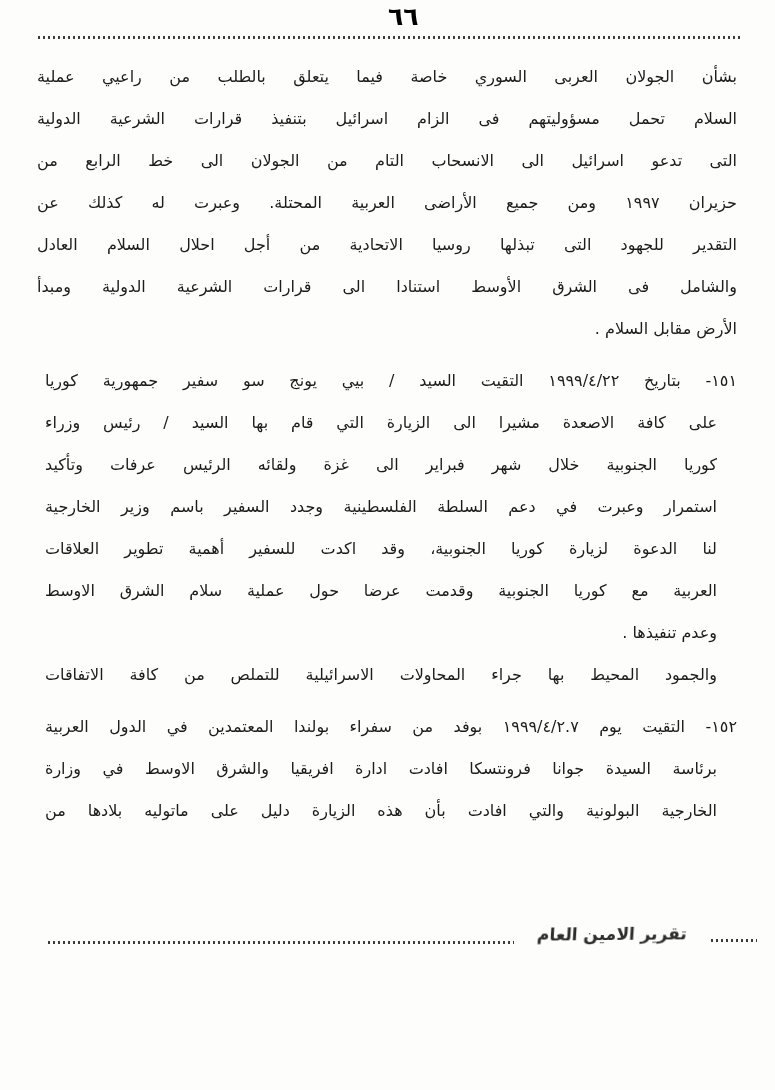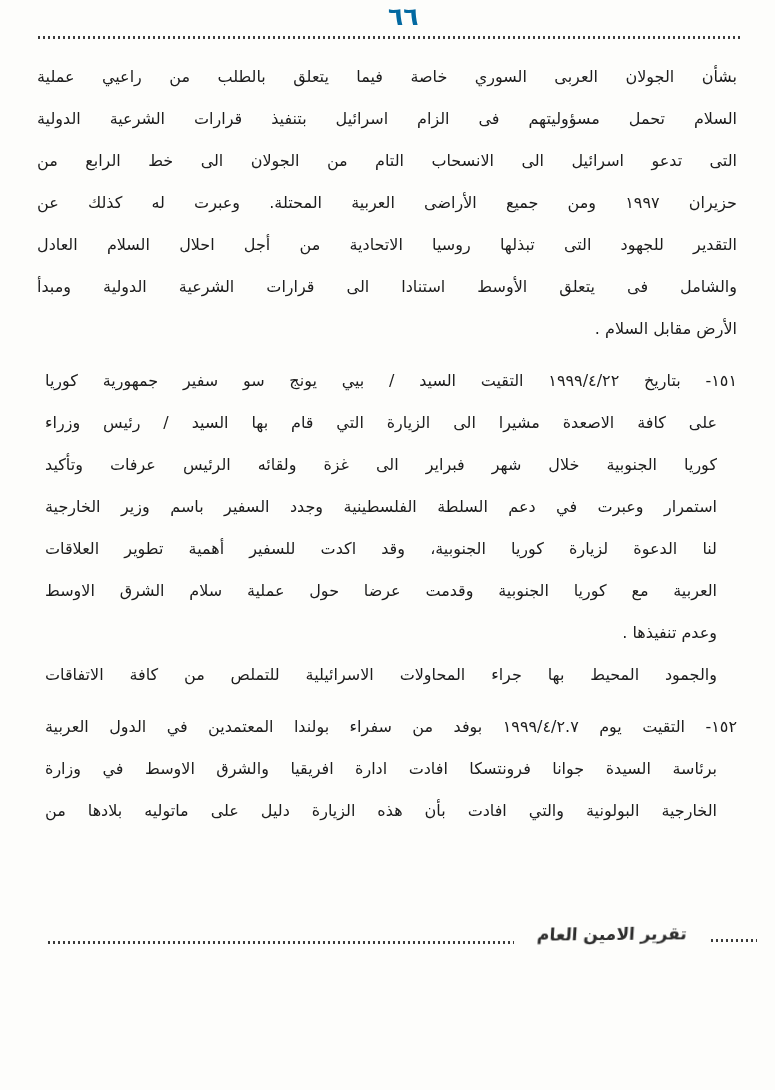--- a/index.html
+++ b/index.html
@@ -8,21 +8,21 @@
     width:775px;height:1090px;
     margin:0 auto;
     background:#fdfdfb;
     font-family:"DejaVu Sans", sans-serif;
     color:#1c1c1c;
     overflow:hidden;
   }
   .page-number{
     position:absolute;top:2px;left:388px;
     font-size:25px;font-weight:700;letter-spacing:7px;
-    color:#0369a1;
+    color:#000000;
   }
   .dotted-rule{
     position:absolute;height:3px;
     background-image:repeating-linear-gradient(90deg,#3b3b3b 0 2px, transparent 2px 5px);
   }
   .rule-top{left:38px;width:702px;top:36px;}
   .body-text{
     position:absolute;top:56px;right:38px;width:700px;
     direction:rtl;
     font-size:16px;
@@ -67,21 +67,21 @@
   <div class="dotted-rule rule-top"></div>
 
   <div class="body-text" dir="rtl">
 
     <div class="para">
       <div class="line">بشأن الجولان العربى السوري خاصة فيما يتعلق بالطلب  من راعيي عملية</div>
       <div class="line">السلام تحمل مسؤوليتهم فى الزام اسرائيل بتنفيذ قرارات الشرعية الدولية</div>
       <div class="line">التى تدعو  اسرائيل الى الانسحاب التام من الجولان الى خط الرابع من</div>
       <div class="line">حزيران ١٩٩٧ ومن جميع الأراضى العربية المحتلة. وعبرت له كذلك  عن</div>
       <div class="line">التقدير للجهود التى تبذلها روسيا الاتحادية من أجل احلال السلام العادل</div>
-      <div class="line">والشامل فى يتعلق الأوسط استنادا الى قرارات الشرعية الدولية ومبدأ</div>
+      <div class="line">والشامل فى الشرق الأوسط استنادا الى قرارات الشرعية الدولية ومبدأ</div>
       <div class="line lastline">الأرض مقابل السلام .</div>
     </div>
 
     <div class="para item">
       <div class="line first">١٥١- بتاريخ ١٩٩٩/٤/٢٢ التقيت  السيد / بيي يونج سو  سفير جمهورية كوريا</div>
       <div class="line">على كافة الاصعدة مشيرا الى الزيارة التي قام بها السيد / رئيس وزراء</div>
       <div class="line">كوريا الجنوبية خلال شهر  فبراير  الى غزة ولقائه الرئيس عرفات وتأكيد</div>
       <div class="line">استمرار وعبرت في دعم السلطة الفلسطينية وجدد السفير باسم وزير  الخارجية</div>
       <div class="line">لنا الدعوة لزيارة كوريا الجنوبية، وقد اكدت  للسفير أهمية تطوير  العلاقات</div>
       <div class="line">العربية مع كوريا الجنوبية وقدمت عرضا حول عملية سلام الشرق الاوسط</div>

